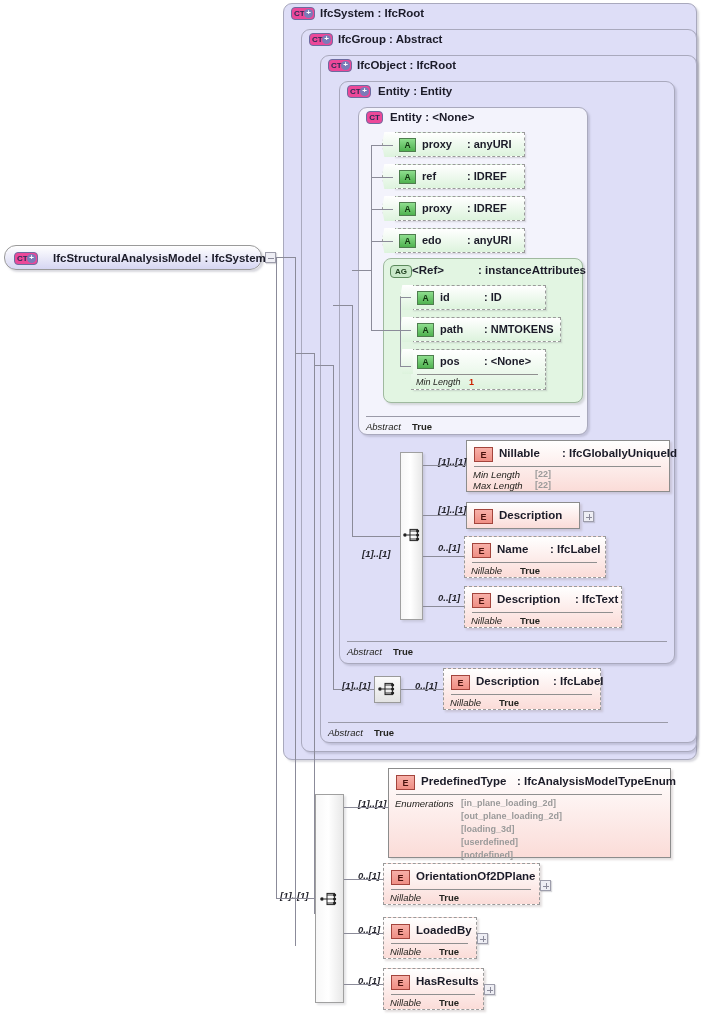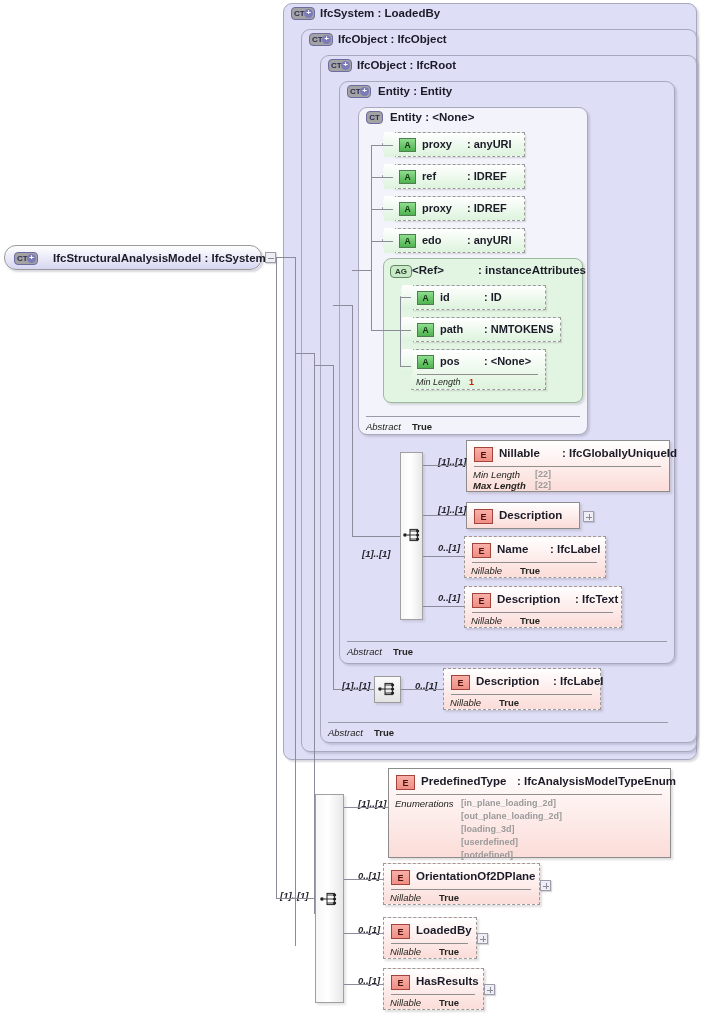--- a/index.html
+++ b/index.html
@@ -13,21 +13,21 @@
 
   
   .ctbox{position:absolute;box-sizing:border-box;border:1px solid #a9a9bd;
          border-radius:9px;background:#dedef7;
          box-shadow:2px 2px 2px rgba(120,120,140,.28);}
   .ctbox.lvl5{background:#f3f3fc;}
 
   .ctlabel{position:absolute;white-space:nowrap;font-size:11.5px;font-weight:bold;
            color:#1b1b28;letter-spacing:0px;}
   .cticon{position:absolute;box-sizing:border-box;width:24px;height:13px;
-          border:1px solid #6c6ca0;border-radius:4px;background:#a3a3a3;
+          border:1px solid #6c6ca0;border-radius:4px;background:#ec4899;
           font-size:8px;font-weight:bold;color:#2a2a55;text-align:left;
           line-height:11px;padding-left:2px;}
   .cticon .plus{position:absolute;right:1px;top:1px;width:9px;height:9px;
           border-radius:50%;background:#7b7bb8;color:#fff;font-size:8px;
           line-height:8.5px;text-align:center;font-weight:bold;}
   .cticon.noplus{width:17px;}
 
   
   .attr{position:absolute;box-sizing:border-box;height:25px;
         background:linear-gradient(to bottom,#ffffff 0%,#ddf3dd 100%);
@@ -141,27 +141,27 @@
   <div class="ctbox lvl1 abs" style="left:283px;top:3px;width:414px;height:757px;"></div>
   <div class="ctbox lvl2 abs" style="left:301px;top:29px;width:396px;height:723px;"></div>
   <div class="ctbox lvl3 abs" style="left:320px;top:55px;width:377px;height:688px;"></div>
   <div class="ctbox lvl4 abs" style="left:339px;top:81px;width:336px;height:583px;"></div>
   <div class="ctbox lvl5 abs" style="left:358px;top:107px;width:230px;height:328px;"></div>
 
   <div class="cticon" style="left:291px;top:7px;">
     <span>CT</span>
     <span class="plus">+</span>
   </div>
-  <div class="ctlabel" style="left:320px;top:7px;">IfcSystem : LoadedBy</div>
+  <div class="ctlabel" style="left:320px;top:7px;">IfcSystem : IfcRoot</div>
 
   <div class="cticon" style="left:309px;top:33px;">
     <span>CT</span>
     <span class="plus">+</span>
   </div>
-  <div class="ctlabel" style="left:338px;top:33px;">IfcObject : IfcObject</div>
+  <div class="ctlabel" style="left:338px;top:33px;">IfcGroup : Abstract</div>
 
   <div class="cticon" style="left:328px;top:59px;">
     <span>CT</span>
     <span class="plus">+</span>
   </div>
   <div class="ctlabel" style="left:357px;top:59px;">IfcObject : IfcRoot</div>
 
   <div class="cticon" style="left:347px;top:85px;">
     <span>CT</span>
     <span class="plus">+</span>
@@ -258,21 +258,21 @@
   </svg>
   <div class="card" style="left:362px;top:548px;">[1]..[1]</div>
 
   <div class="elem" style="left:466px;top:440px;width:204px;height:52px;">
     <div class="eicon">E</div>
     <div class="nm">Nillable</div>
     <div class="ty" style="left:95px;">: IfcGloballyUniqueId</div>
     <div class="hr" style="top:25px;"></div>
     <div class="fk" style="top:28px;">Min Length</div>
     <div class="fv gray" style="left:68px;top:28px;">[22]</div>
-    <div class="fk" style="top:39px;font-weight:bold;">Max Length</div>
+    <div class="fk" style="top:39px;">Max Length</div>
     <div class="fv gray" style="left:68px;top:39px;">[22]</div>
   </div>
   <div class="card" style="left:438px;top:456px;">[1]..[1]</div>
 
   <div class="elem" style="left:466px;top:502px;width:114px;height:27px;">
     <div class="eicon">E</div>
     <div class="nm">Description</div>
   </div>
   <div class="plusbox" style="left:583px;top:511px;"></div>
   <div class="card" style="left:438px;top:504px;">[1]..[1]</div>

